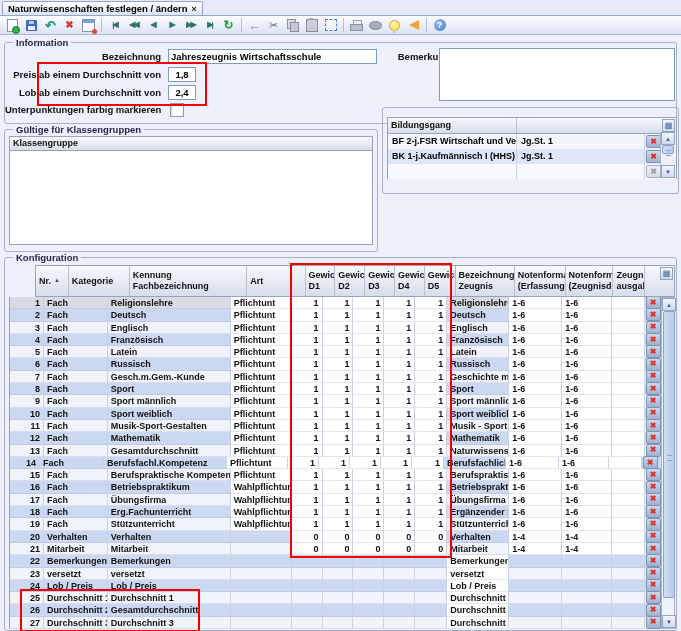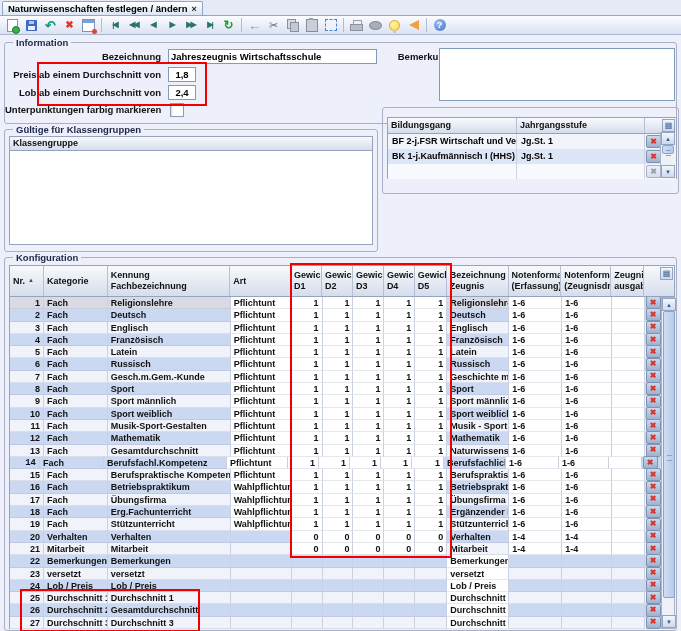--- a/index.html
+++ b/index.html
@@ -92,21 +92,21 @@
   .kdel{width:17px;display:flex;align-items:center;justify-content:center;}
   .kmb-vsb{position:absolute;right:0;top:14px;width:15px;height:46px;background:#eef1f8;border-left:1px solid #aab4c8;}
   .kmb-vsb .sthumb{top:13px;height:9px;}
 
   .sthumb{position:absolute;left:1px;width:12px;background:linear-gradient(90deg,#cfddf4,#b7cbea);border:1px solid #8ba3c8;border-radius:2px;box-sizing:border-box;}
   .sthumb::after{content:"";position:absolute;left:3px;top:50%;width:5px;height:4px;border-top:1px solid #8ba3c8;border-bottom:1px solid #8ba3c8;}
 
   
   .cfg{left:4px;top:257px;width:671px;height:372px;}
   .cfg-grid{position:absolute;left:4px;top:7px;width:666px;height:364px;}
-  .cfg-head{height:32px;position:relative;}
+  .cfg-head{height:32px;position:relative;margin-left:26px;}
   .cfg-head .hc{height:100%;}
   .cfg-body{position:absolute;left:0;top:32px;width:652px;height:332px;border-left:1px solid #96a3ba;box-sizing:border-box;overflow:hidden;}
   .crow{display:flex;height:12.3px;}
   .cc{box-sizing:border-box;border-right:1px solid #c9d1e2;border-bottom:1px solid rgba(150,160,190,.25);padding:0 3px;font-size:9px;font-weight:bold;color:#111;line-height:12px;white-space:nowrap;overflow:hidden;}
   .num{text-align:right;}
   .rlt{background:#f1f3fb;} .rbl{background:#cbd8f1;} .rcur{background:#d8dbe4;}
   .cdel{width:16px;display:flex;align-items:center;justify-content:center;box-sizing:border-box;border-bottom:1px solid rgba(150,160,190,.25);}
   .cfg-vsb{position:absolute;right:0;top:32px;width:14px;height:332px;background:#eef1f8;border:1px solid #aab4c8;box-sizing:border-box;}
   .cfg-vsb .sthumb{top:13px;height:287px;}
   .sup{top:0;} .sdn{bottom:0;}
@@ -221,21 +221,20 @@
     <div class="ghead klg-header">
       <div class="hc">Klassengruppe</div>
     </div>
     <div class="klg-body"></div>
   </div>
 
   <div class="group kmb">
     <div class="kmb-grid">
       <div class="kmb-head">
         <div class="hc" style="width:129px;">Bildungsgang</div>
-        <div class="hc" style="width:128px;">Jahrgangsstufe</div>
         <div class="hc" style="width:17px;border-right:none;"></div>
         <span class="chooser">▦</span>
       </div>
       <div class="kmb-rows" id="kmb-rows">
           <div class="krow" style="background: rgb(242, 244, 252);">
             <div class="kc" style="width: 129px;">BF 2-j.FSR Wirtschaft und Verwaltu...</div>
             <div class="kc" style="width: 128px;">Jg.St. 1</div>
             <div class="kdel">
               <span class="delbtn">✖</span>
             </div>
@@ -522,21 +521,21 @@
             <div class="cc num cellwh" style="width: 32px;">1</div>
             <div class="cc" style="width: 62px;">Naturwissensc...</div>
             <div class="cc cellwh" style="width: 53px;">1-6</div>
             <div class="cc cellwh" style="width: 50px;">1-6</div>
             <div class="cc cellwh" style="width: 33px;"></div>
             <div class="cdel">
               <span class="delbtn">✖</span>
             </div>
           </div>
           <div class="crow rbl">
-            <div class="cc num" style="width: 30px; font-family: Liberation Mono, monospace;">14</div>
+            <div class="cc num" style="width: 30px;">14</div>
             <div class="cc" style="width: 64px;">Fach</div>
             <div class="cc" style="width: 123px;">Berufsfachl.Kompetenz</div>
             <div class="cc cellwh" style="width: 61px;">Pflichtunt</div>
             <div class="cc num cellwh" style="width: 31px;">1</div>
             <div class="cc num cellwh" style="width: 31px;">1</div>
             <div class="cc num cellwh" style="width: 31px;">1</div>
             <div class="cc num cellwh" style="width: 31px;">1</div>
             <div class="cc num cellwh" style="width: 32px;">1</div>
             <div class="cc" style="width: 62px;">Berufsfachlich...</div>
             <div class="cc cellwh" style="width: 53px;">1-6</div>

